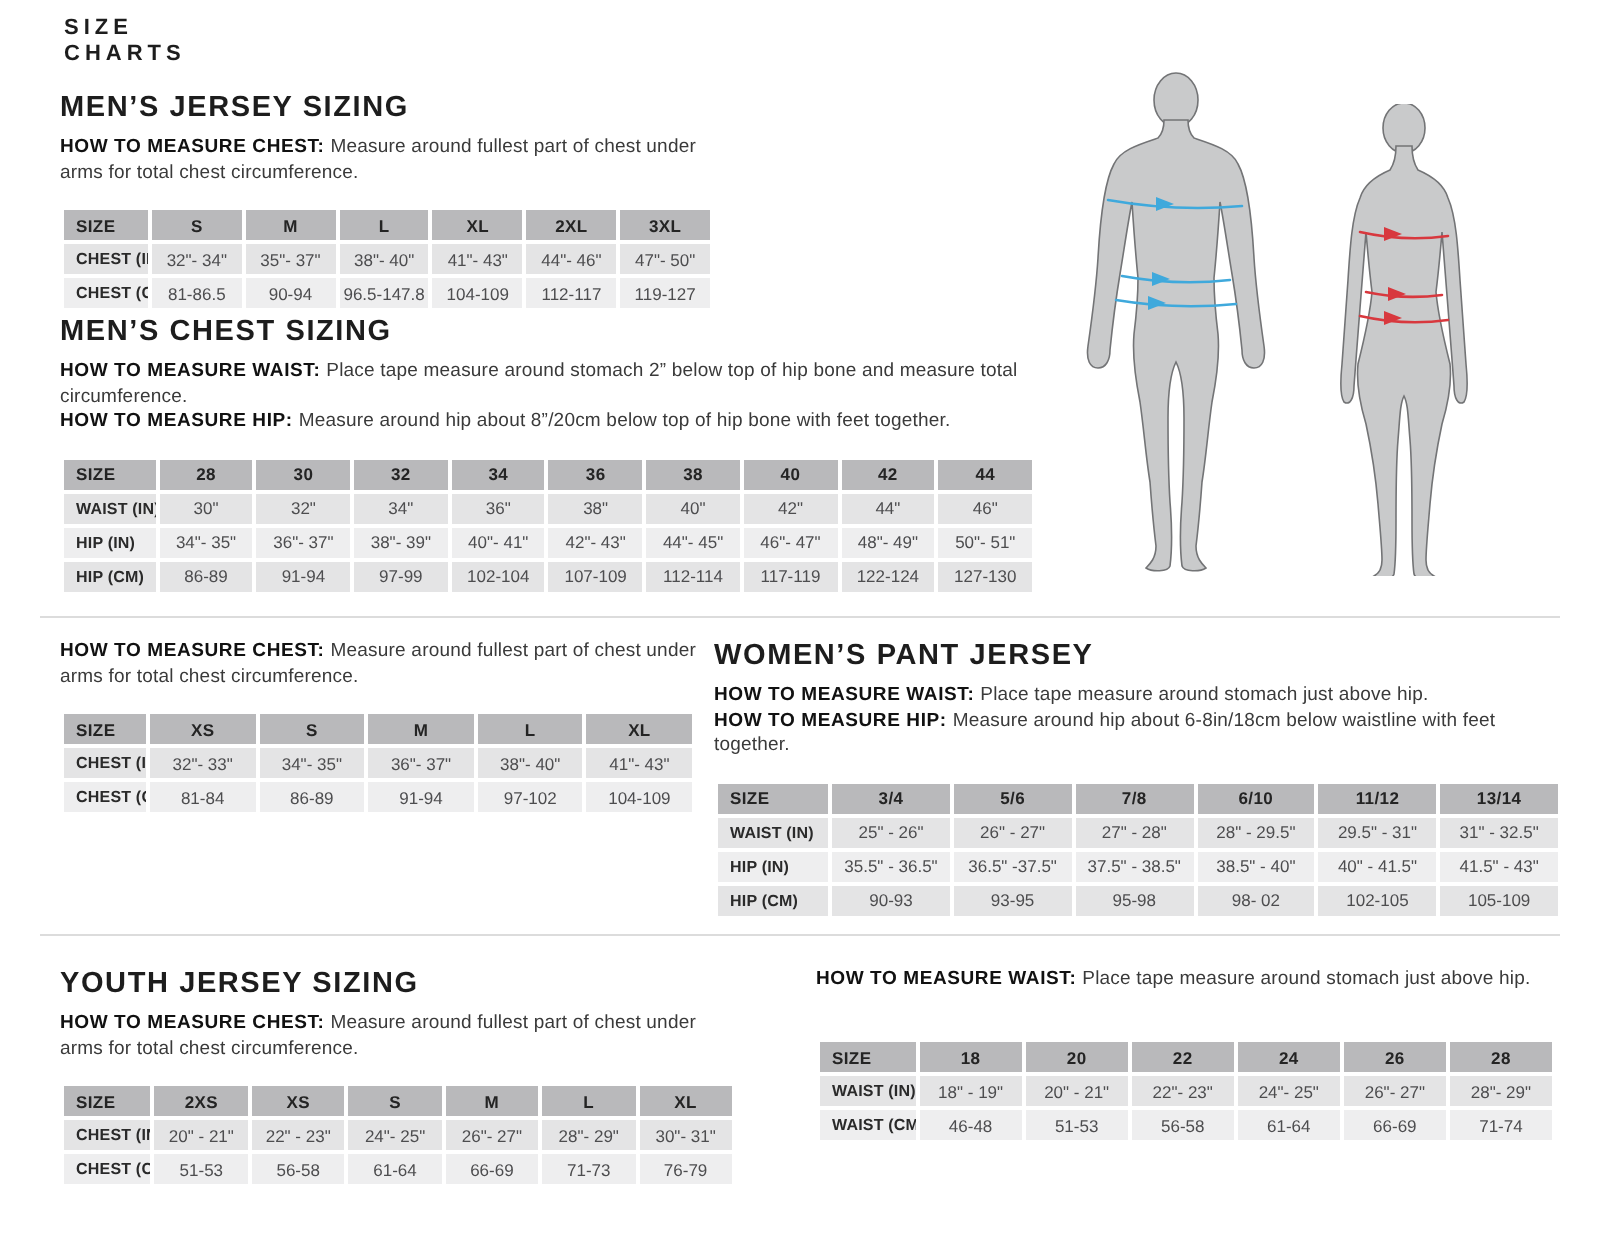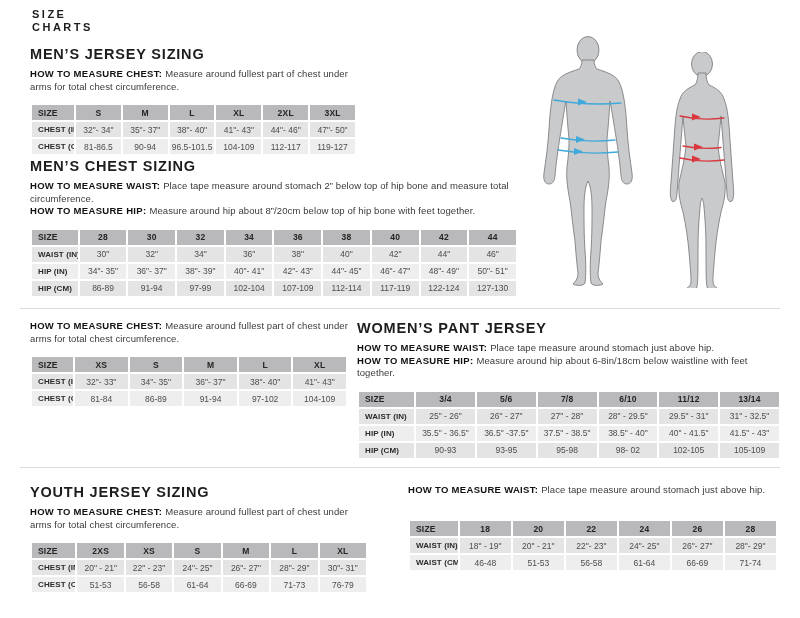--- a/index.html
+++ b/index.html
@@ -75,21 +75,21 @@
           <td>35"- 37"</td>
           <td>38"- 40"</td>
           <td>41"- 43"</td>
           <td>44"- 46"</td>
           <td>47"- 50"</td>
         </tr>
         <tr>
           <th>CHEST (CM)</th>
           <td>81-86.5</td>
           <td>90-94</td>
-          <td>96.5-101.5</td>
+          <td>96.5-147.8</td>
           <td>104-109</td>
           <td>112-117</td>
           <td>119-127</td>
         </tr>
       </tbody>
     </table>
 </section>
 
 <section class="sec" id="sec-mens-pant">
   <h2>MEN’S CHEST SIZING</h2>

